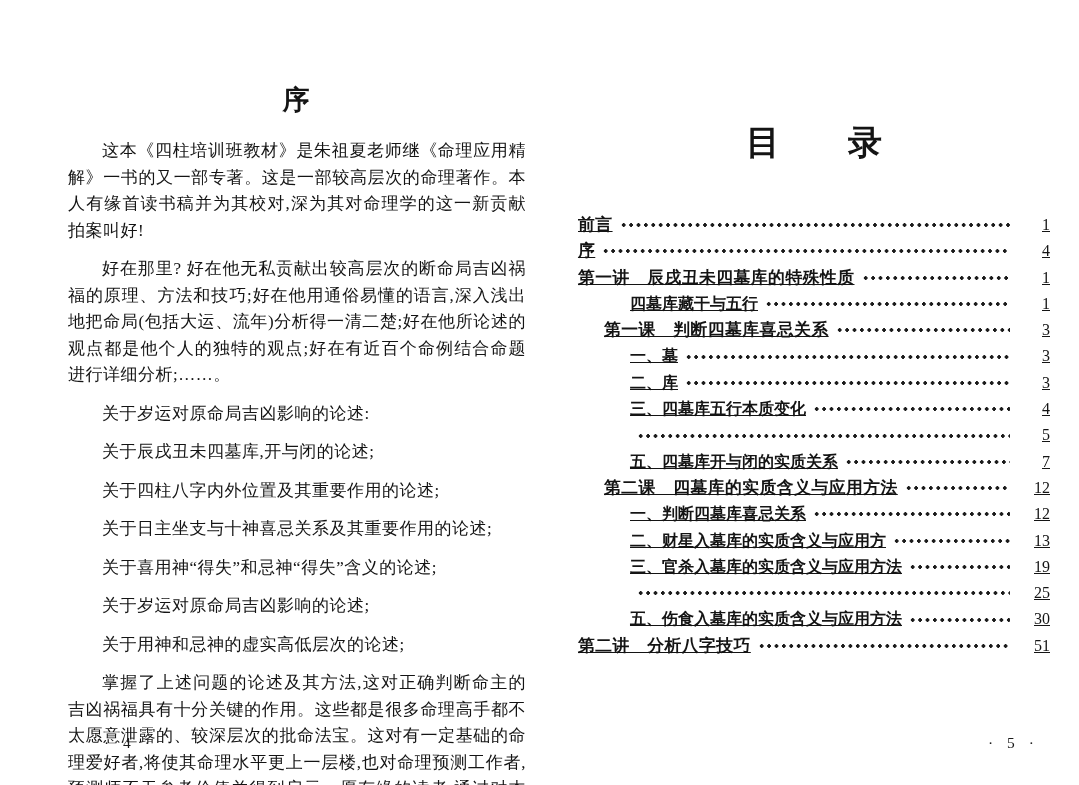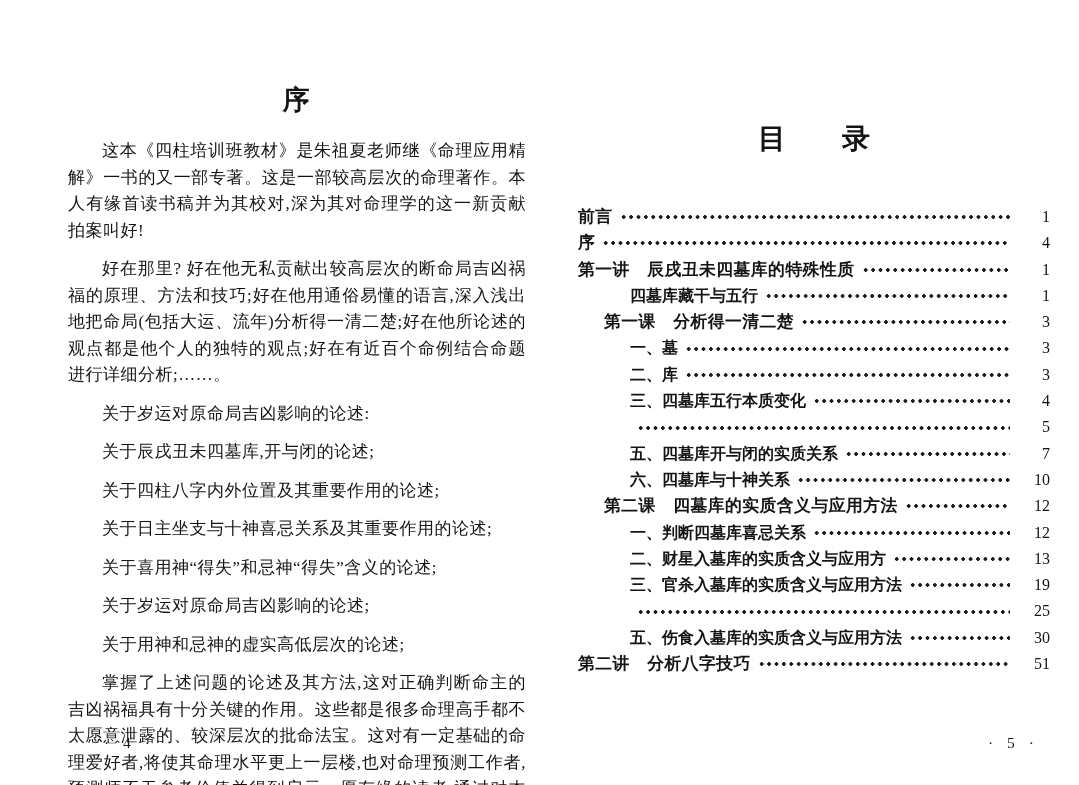--- a/index.html
+++ b/index.html
@@ -55,32 +55,33 @@
 
   
   .page-right {
     position: absolute;
     left: 578px;
     top: 120px;
     width: 472px;
   }
   .toc-title {
     text-align: center;
-    font-size: 28px;
+    font-size: 34px;
     font-weight: bold;
     margin: 0 0 46px 0;
     white-space: pre;
   }
   .toc-list {
     font-size: 16px;
     line-height: 26.3px;
   }
   .toc-entry {
     display: flex;
     align-items: center;
+    text-decoration: underline;
   }
   .toc-entry.lv1 { padding-left: 26px; }
   .toc-entry.lv2 { padding-left: 52px; }
   .toc-entry.bold .toc-label {
     font-weight: bold;
     font-size: 16.8px;
     letter-spacing: 0.5px;
   }
   .toc-label {
     white-space: pre;
@@ -174,21 +175,21 @@
         <span class="toc-page">1</span>
       </div>
 
       <div class="toc-entry lv2">
         <span class="toc-label">四墓库藏干与五行</span>
         <span class="toc-leader"></span>
         <span class="toc-page">1</span>
       </div>
 
       <div class="toc-entry lv1 bold">
-        <span class="toc-label">第一课　分析得一清二楚</span>
+        <span class="toc-label">第一课　判断四墓库喜忌关系</span>
         <span class="toc-leader"></span>
         <span class="toc-page">3</span>
       </div>
 
       <div class="toc-entry lv2">
         <span class="toc-label">一、墓</span>
         <span class="toc-leader"></span>
         <span class="toc-page">3</span>
       </div>
 
@@ -208,25 +209,20 @@
         <span class="toc-leader"></span>
         <span class="toc-page">5</span>
       </div>
 
       <div class="toc-entry lv2">
         <span class="toc-label">五、四墓库开与闭的实质关系</span>
         <span class="toc-leader"></span>
         <span class="toc-page">7</span>
       </div>
 
-      <div class="toc-entry lv2">
-        <span class="toc-label">六、四墓库与十神关系</span>
-        <span class="toc-leader"></span>
-        <span class="toc-page">10</span>
-      </div>
 
       <div class="toc-entry lv1 bold">
         <span class="toc-label">第二课　四墓库的实质含义与应用方法</span>
         <span class="toc-leader"></span>
         <span class="toc-page">12</span>
       </div>
 
       <div class="toc-entry lv2">
         <span class="toc-label">一、判断四墓库喜忌关系</span>
         <span class="toc-leader"></span>

